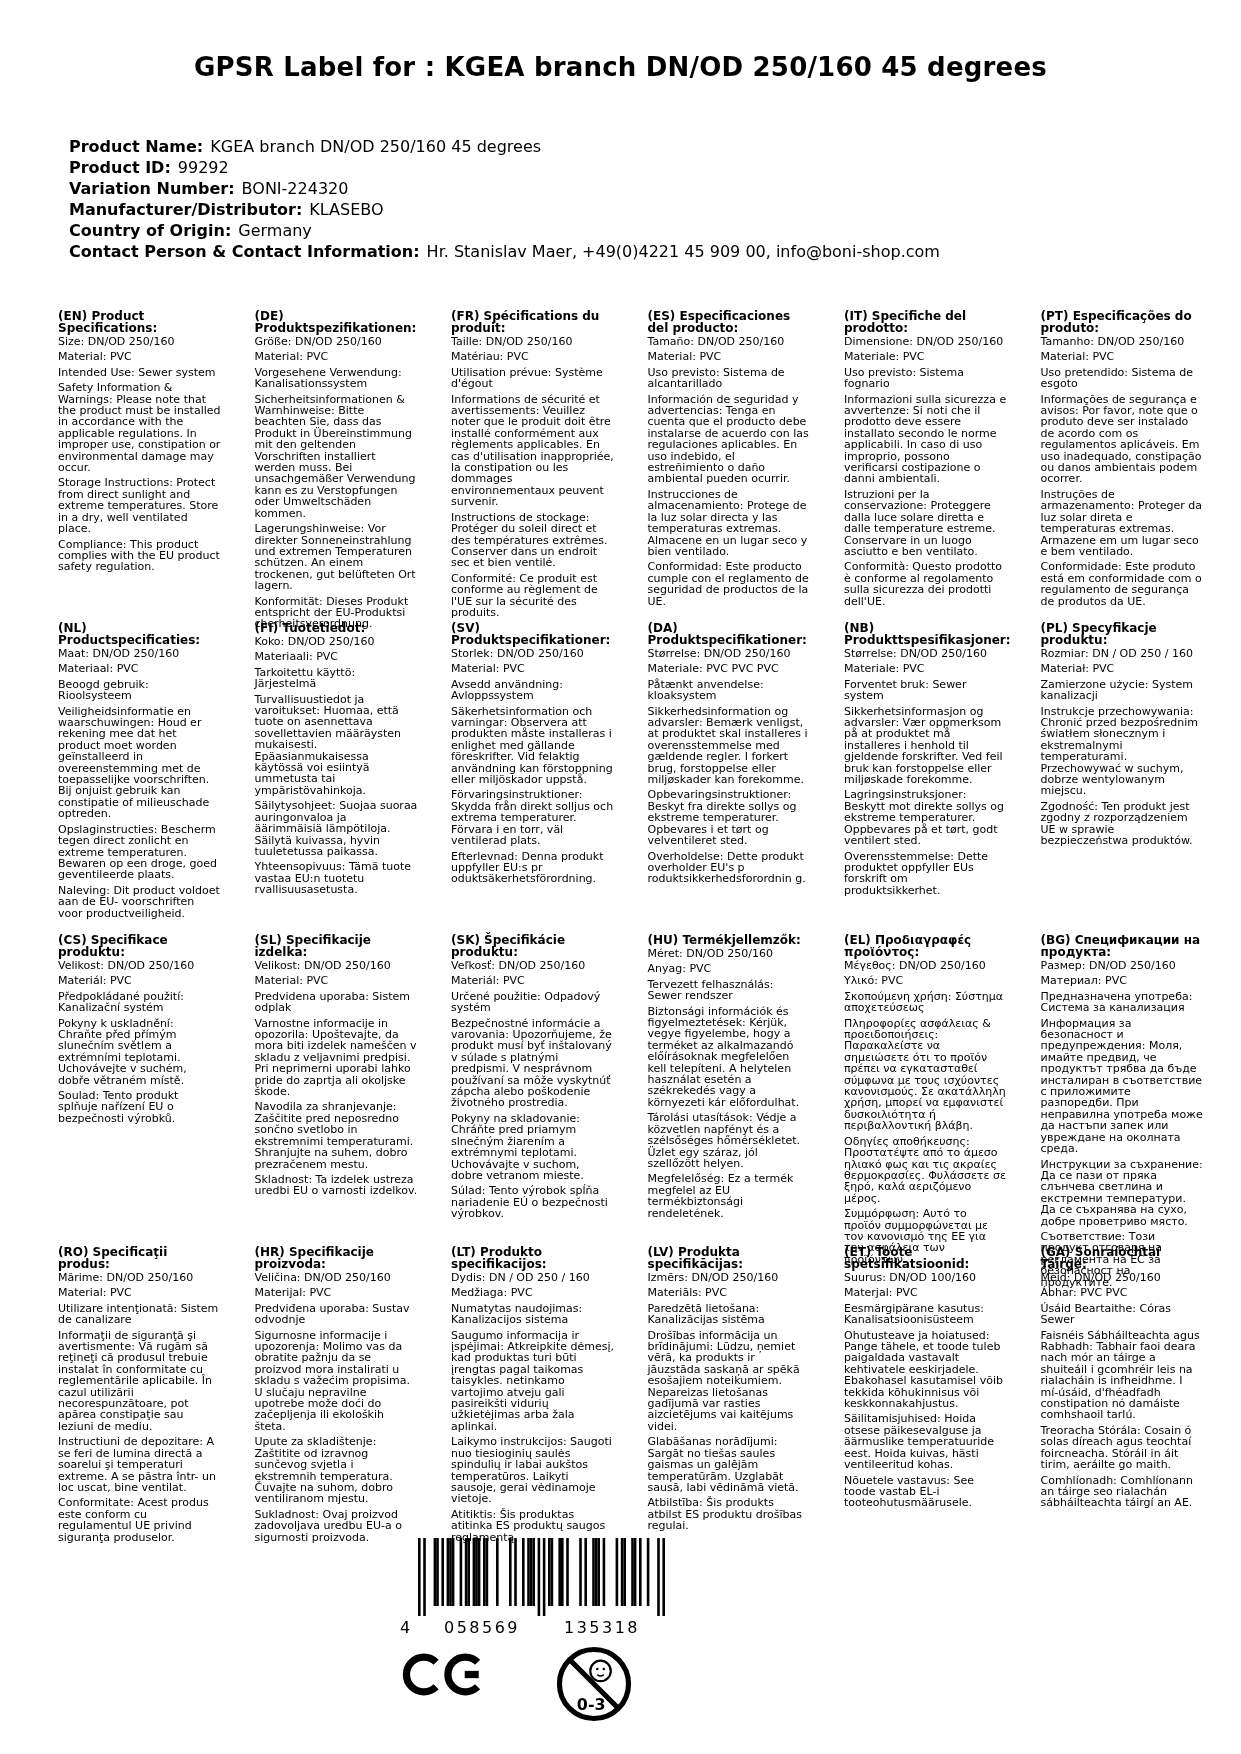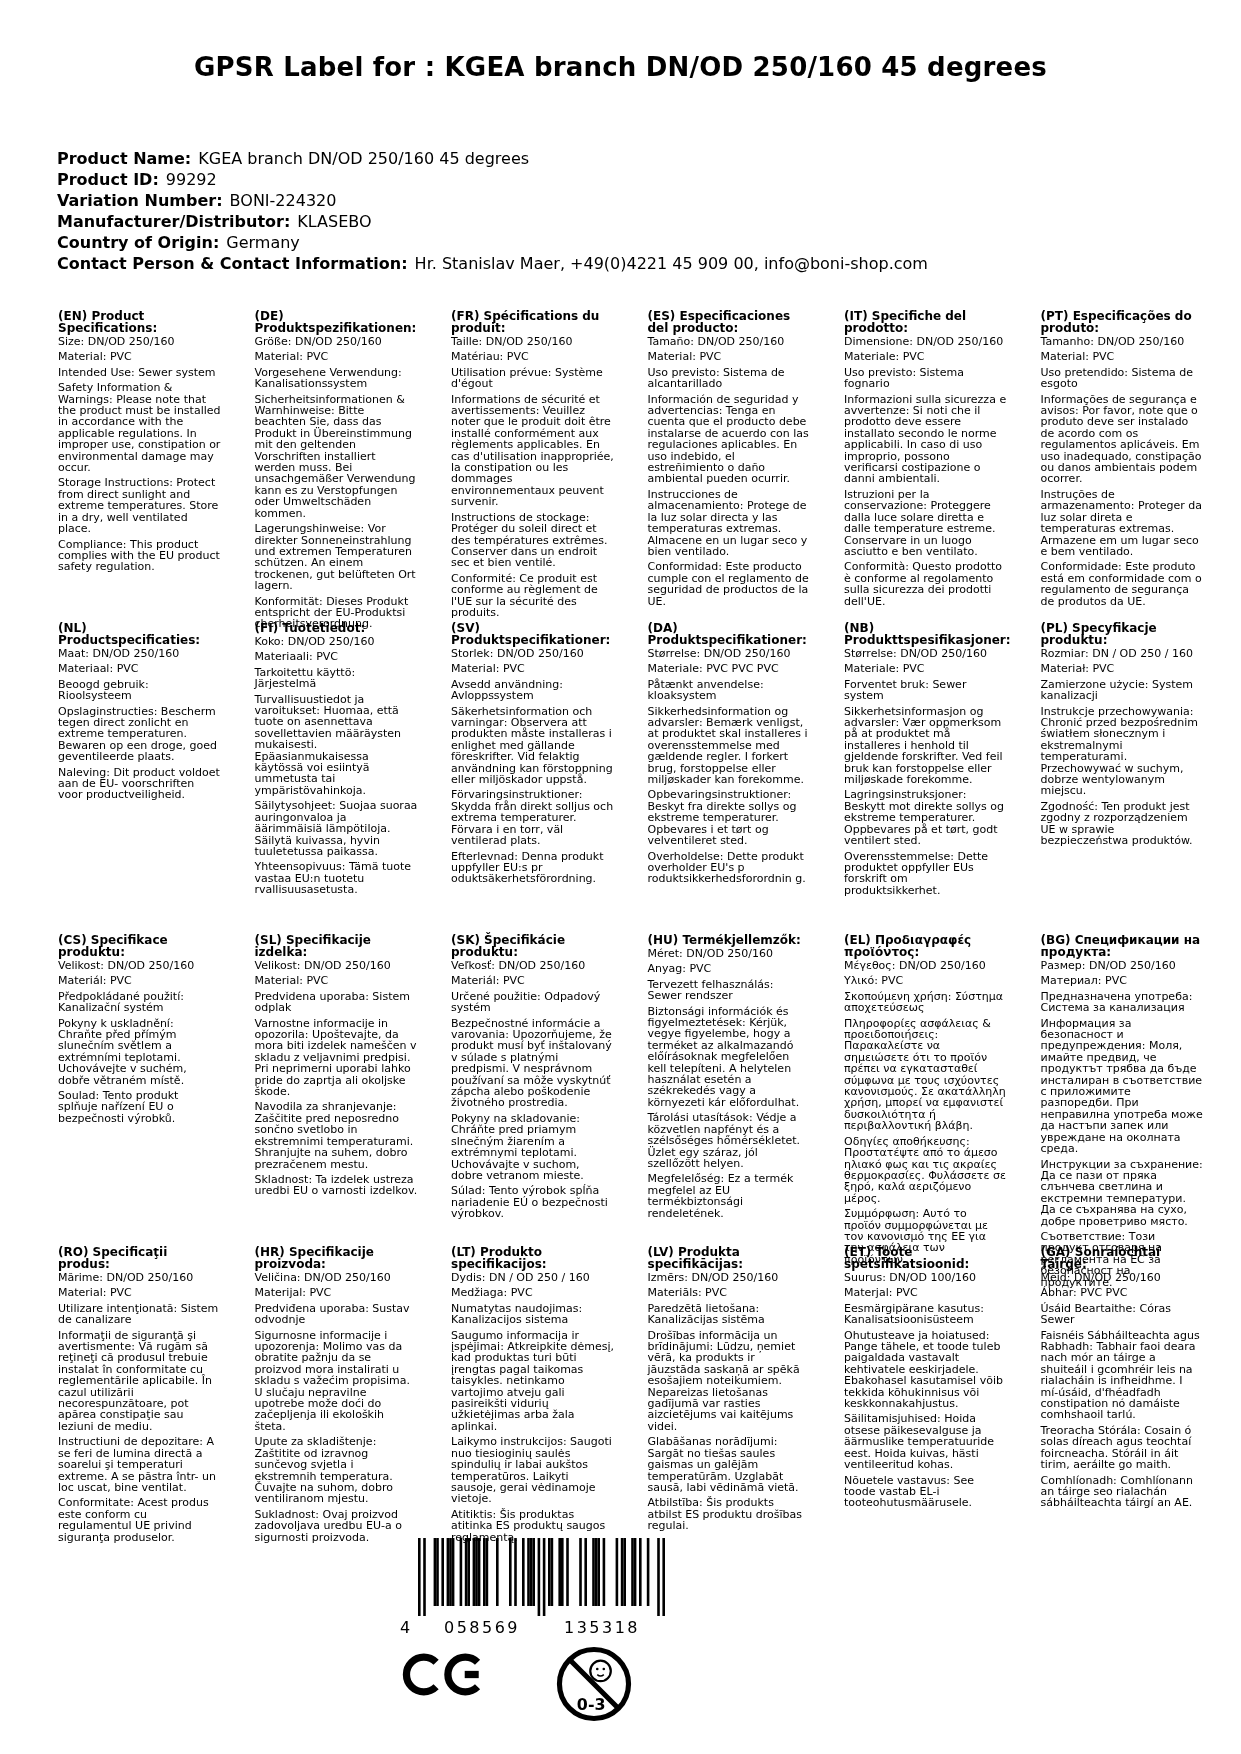--- a/index.html
+++ b/index.html
@@ -1,20 +1,20 @@
 <!DOCTYPE html>
 <html><head>
 <meta charset="utf-8">
 <style>
   html,body{margin:0;padding:0;background:#888;}
   .page{position:relative;width:1241px;height:1754px;background:#ffffff;margin:0 auto;
         font-family:"DejaVu Sans",sans-serif;color:#000;overflow:hidden;}
   .title{position:absolute;top:52px;left:0;width:100%;text-align:center;
          font-size:26px;font-weight:bold;letter-spacing:.2px;}
-  .product-info{position:absolute;left:57px;top:136px;font-size:16px;line-height:21px;margin-top:12px;}
+  .product-info{position:absolute;left:69px;top:136px;font-size:16px;line-height:21px;}
   .pi-line{white-space:nowrap;}
   .pi-label{font-weight:bold;}
   .pi-value{margin-left:7px;}
   .lang-grid{position:absolute;left:58px;top:310px;display:grid;
              grid-template-columns:repeat(6,196.5px);
              grid-template-rows:312px 312px 312px auto;}
   .lang-block{width:163px;font-size:11px;line-height:11.4px;}
   .lang-header{font-weight:bold;font-size:12px;line-height:12px;margin:0 0 2px 0;}
   .lang-block p{margin:0 0 4px 0;padding:0;}
   .bottom{position:absolute;left:0;top:0;width:100%;height:100%;pointer-events:none;}
@@ -103,20 +103,21 @@
         <p>Informações de segurança e avisos: Por favor, note que o produto deve ser instalado de acordo com os regulamentos aplicáveis. Em uso inadequado, constipação ou danos ambientais podem ocorrer.</p>
         <p>Instruções de armazenamento: Proteger da luz solar direta e temperaturas extremas. Armazene em um lugar seco e bem ventilado.</p>
         <p>Conformidade: Este produto está em conformidade com o regulamento de segurança de produtos da UE.</p>
       </div>
 
   <div class="lang-block">
     <div class="lang-header">(NL) Productspecificaties:</div>
   <p>Maat: DN/OD 250/160</p>
         <p>Materiaal: PVC</p>
         <p>Beoogd gebruik: Rioolsysteem</p>
+        <p>Veiligheidsinformatie en waarschuwingen: Houd er rekening mee dat het product moet worden geïnstalleerd in overeenstemming met de toepasselijke voorschriften. Bij onjuist gebruik kan constipatie of milieuschade optreden.</p>
         <p>Opslaginstructies: Bescherm tegen direct zonlicht en extreme temperaturen. Bewaren op een droge, goed geventileerde plaats.</p>
         <p>Naleving: Dit product voldoet aan de EU- voorschriften voor productveiligheid.</p>
       </div>
 
   <div class="lang-block">
     <div class="lang-header">(FI) Tuotetiedot:</div>
   <p>Koko: DN/OD 250/160</p>
         <p>Materiaali: PVC</p>
         <p>Tarkoitettu käyttö: Järjestelmä</p>
         <p>Turvallisuustiedot ja varoitukset: Huomaa, että tuote on asennettava sovellettavien määräysten mukaisesti. Epäasianmukaisessa käytössä voi esiintyä ummetusta tai ympäristövahinkoja.</p>

